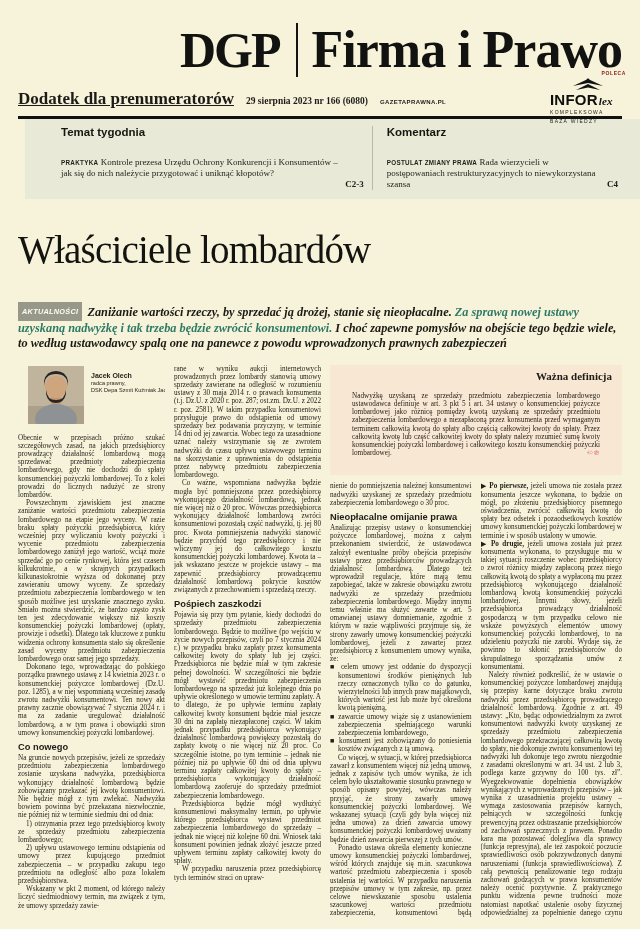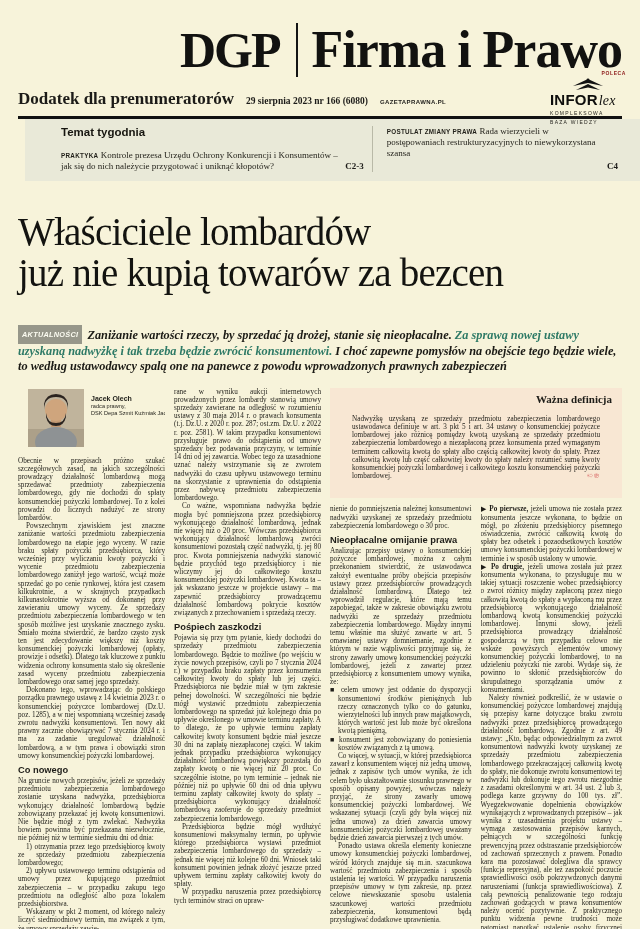--- a/index.html
+++ b/index.html
@@ -12,39 +12,39 @@
   }
   .page { position:relative; width:640px; height:929px; padding:0 18px; }
 
   
   .masthead { display:flex; align-items:center; height:60px; margin-top:20px;justify-content:flex-end; }
   .dgp { font-weight:bold; font-size:50px; line-height:0.9; letter-spacing:-2px; color:#121210; }
   .mast-div { width:2px; height:54px; background:#141414; margin:0 14px 0 16px; }
   .fip { font-weight:bold; font-size:52px; line-height:0.9; letter-spacing:-1px; color:#121210; }
 
   .subtitle-row { display:flex; align-items:baseline; gap:12px; margin-top:9px; }
-  .subtitle { font-weight:bold; font-size:17px; }
+  .subtitle { font-weight:bold; font-size:17px;text-decoration:underline; }
   .edition-date { font-weight:bold; font-size:9.5px; }
   .site { font-family:"Liberation Sans",sans-serif; font-weight:bold; font-size:6px; letter-spacing:0.4px; }
 
   .infor { position:absolute; top:50px; right:14px; width:76px; }
   .infor-poleca { text-align:right; font-family:"Liberation Sans",sans-serif; font-weight:bold; font-size:5px; letter-spacing:0.6px; color:#8d1a1a; margin-bottom:2px; }
   .infor-eagle { display:block; margin:0 auto 1px auto; }
   .infor-brand { font-family:"Liberation Sans",sans-serif; font-weight:bold; font-size:15px; letter-spacing:0.2px; color:#0e0e0c; line-height:1; }
-  .infor-lex { font-family:"Liberation Serif",serif; font-style:italic; font-weight:normal; font-size:14px; margin-left:1px; }
+  .infor-lex { font-family:"Liberation Serif",serif; font-style:italic; font-weight:bold; font-size:11px; margin-left:1px; }
   .infor-tag { font-family:"Liberation Sans",sans-serif; font-size:5px; letter-spacing:1.3px; color:#26251f; line-height:7px; margin-top:2px; }
 
   .toprule { height:3px; background:#121212; margin-top:7px; }
 
   
   .band { background:#e9e9d8; margin:0 -18px 0 7px; display:flex; padding:7px 14px 9px 36px; min-height:46px; }
   .band-col { position:relative; }
   .band-col.left { flex:1 1 55%; padding-right:26px; }
   .band-col.right { flex:1 1 45%; border-left:1px solid #b9b9a7; padding-left:14px; padding-right:20px; }
-  .band-title { font-family:"Liberation Sans",sans-serif; font-weight:bold; font-size:11.5px; margin-bottom:12px; color:#16150f; }
+  .band-title { font-family:"Liberation Sans",sans-serif; font-weight:bold; font-size:11.5px; margin-bottom:19px; color:#16150f; }
   .band-text { font-size:9px; line-height:11px; color:#201f18; }
   .band-kicker { font-family:"Liberation Sans",sans-serif; font-weight:bold; font-size:6.3px; letter-spacing:0.3px; }
   .band-page { position:absolute; right:8px; bottom:1px; font-weight:bold; font-size:9px; }
 
   
   .headline { margin-top:30px; font-weight:normal; font-size:39px; line-height:41px; letter-spacing:-0.8px; color:#131310; }
   .lede { margin-top:32px; font-weight:bold; font-size:12.3px; line-height:15.5px; color:#1b1a15;font-style:italic; }
   .badge { display:inline-block; background:#97978a; color:#fdfdf2; font-family:"Liberation Sans",sans-serif; font-weight:bold; font-size:7.3px; letter-spacing:0.3px; padding:2px 4px 1px; vertical-align:2px; margin-right:5px; }
   .lede-hl { color:#2e7a66; }
 
@@ -108,28 +108,28 @@
 
   <div class="toprule"></div>
 
   <div class="band">
     <div class="band-col left">
       <div class="band-title">Temat tygodnia</div>
       <p class="band-text"><span class="band-kicker">PRAKTYKA</span> <span>Kontrole prezesa Urzędu Ochrony Konkurencji i Konsumentów – jak się do nich należycie przygotować i uniknąć kłopotów?</span></p>
       <span class="band-page">C2-3</span>
     </div>
     <div class="band-col right">
+      <div class="band-title">Komentarz</div>
       <p class="band-text"><span class="band-kicker">POSTULAT ZMIANY PRAWA</span> <span>Rada wierzycieli w postępowaniach restrukturyzacyjnych to niewykorzystana szansa</span></p>
       <span class="band-page">C4</span>
     </div>
   </div>
 
   <h1 class="headline">
     <div>Właściciele lombardów</div>
-    <div>już nie kupią towarów za bezcen</div>
   </h1>
 
   <div class="lede">
     <span class="badge">AKTUALNOŚCI</span><span>Zaniżanie wartości rzeczy, by sprzedać ją drożej, stanie się nieopłacalne. </span><span class="lede-hl">Za sprawą nowej ustawy uzyskaną nadwyżkę i tak trzeba będzie zwrócić konsumentowi.</span><span> I choć zapewne pomysłów na obejście tego będzie wiele, to według ustawodawcy spalą one na panewce z powodu wprowadzonych prawnych zabezpieczeń</span>
   </div>
 
   <div class="article">
 
     <div class="acol">
       <div class="byline">
@@ -143,21 +143,21 @@
             <path d="M16 21 Q16 8 28 8 Q40 8 40 21 L40 15 Q38 5 28 5 Q18 5 16 15 Z" fill="#2b2420"></path>
             <path d="M18 24 Q19 34 28 34 Q37 34 38 24 L38 28 Q36 37 28 37 Q20 37 18 28 Z" fill="#2b2420"></path>
           </svg>
         </div>
         <div class="byline-info">
           <div class="byline-name">Jacek Olech</div>
           <div class="byline-role">radca prawny,</div>
           <div class="byline-firm">DSK Depa Szmit Kuźmiak Jackowski sp. k.</div>
         </div>
       </div>
-      <p class="p">Obecnie w przepisach próżno szukać szczegółowych zasad, na jakich szczególności prowadzący działalność lombardową mogą sprzedawać przedmioty zabezpieczenia lombardowego, gdy nie dochodzi do spłaty konsumenckiej pożyczki lombardowej. To z kolei prowadzi do licznych nadużyć ze strony lombardów.</p>
+      <p class="p">Obecnie w przepisach próżno szukać szczegółowych zasad, na jakich przedsiębiorcy prowadzący działalność lombardową mogą sprzedawać przedmioty zabezpieczenia lombardowego, gdy nie dochodzi do spłaty konsumenckiej pożyczki lombardowej. To z kolei prowadzi do licznych nadużyć ze strony lombardów.</p>
       <p class="p ind">Powszechnym zjawiskiem jest znaczne zaniżanie wartości przedmiotu zabezpieczenia lombardowego na etapie jego wyceny. W razie braku spłaty pożyczki przedsiębiorca, który wcześniej przy wyliczaniu kwoty pożyczki i wycenie przedmiotu zabezpieczenia lombardowego zaniżył jego wartość, wciąż może sprzedać go po cenie rynkowej, która jest czasem kilkukrotnie, a w skrajnych przypadkach kilkunastokrotnie wyższa od dokonanej przy zawieraniu umowy wyceny. Ze sprzedaży przedmiotu zabezpieczenia lombardowego w ten sposób możliwe jest uzyskanie znacznego zysku. Śmiało można stwierdzić, że bardzo często zysk ten jest zdecydowanie większy niż koszty konsumenckiej pożyczki lombardowej (opłaty, prowizje i odsetki). Dlatego tak kluczowe z punktu widzenia ochrony konsumenta stało się określenie zasad wyceny przedmiotu zabezpieczenia lombardowego oraz samej jego sprzedaży.</p>
       <p class="p ind">Dokonano tego, wprowadzając do polskiego porządku prawnego ustawę z 14 kwietnia 2023 r. o konsumenckiej pożyczce lombardowej (Dz.U. poz. 1285), a w niej wspomnianą wcześniej zasadę zwrotu nadwyżki konsumentowi. Ten nowy akt prawny zacznie obowiązywać 7 stycznia 2024 r. i ma za zadanie uregulować działalność lombardową, a w tym prawa i obowiązki stron umowy konsumenckiej pożyczki lombardowej.</p>
       <h3 class="subhead">Co nowego</h3>
       <p class="p">Na gruncie nowych przepisów, jeżeli ze sprzedaży przedmiotu zabezpieczenia lombardowego zostanie uzyskana nadwyżka, przedsiębiorca wykonujący działalność lombardową będzie zobowiązany przekazać jej kwotę konsumentowi. Nie będzie mógł z tym zwlekać. Nadwyżka bowiem powinna być przekazana niezwłocznie, nie później niż w terminie siedmiu dni od dnia:</p>
       <p class="p ind">1) otrzymania przez tego przedsiębiorcę kwoty ze sprzedaży przedmiotu zabezpieczenia lombardowego;</p>
       <p class="p ind">2) upływu ustawowego terminu odstąpienia od umowy przez kupującego przedmiot zabezpieczenia – w przypadku zakupu tego przedmiotu na odległość albo poza lokalem przedsiębiorstwa.</p>
       <p class="p ind">Wskazany w pkt 2 moment, od którego należy liczyć siedmiodniowy termin, ma związek z tym, że umowy sprzedaży zawie-</p>
     </div>
 
     <div class="acol">
@@ -174,20 +174,21 @@
         <div class="defbox-title">Ważna definicja</div>
         <p class="defbox-body"><span>Nadwyżkę uzyskaną ze sprzedaży przedmiotu zabezpieczenia lombardowego ustawodawca definiuje w art. 3 pkt 5 i art. 34 ustawy o konsumenckiej pożyczce lombardowej jako różnicę pomiędzy kwotą uzyskaną ze sprzedaży przedmiotu zabezpieczenia lombardowego a niezapłaconą przez konsumenta przed wymaganym terminem całkowitą kwotą do spłaty albo częścią całkowitej kwoty do spłaty. Przez całkowitą kwotę lub część całkowitej kwoty do spłaty należy rozumieć sumę kwoty konsumenckiej pożyczki lombardowej i całkowitego kosztu konsumenckiej pożyczki lombardowej.</span> <span class="marks">©℗</span></p>
       </div>
       <div class="c34">
 
         <div class="acol">
           <p class="p">nienie do pomniejszenia należnej konsumentowi nadwyżki uzyskanej ze sprzedaży przedmiotu zabezpieczenia lombardowego o 30 proc.</p>
           <h3 class="subhead">Nieopłacalne omijanie prawa</h3>
           <p class="p">Analizując przepisy ustawy o konsumenckiej pożyczce lombardowej, można z całym przekonaniem stwierdzić, że ustawodawca założył ewentualne próby obejścia przepisów ustawy przez przedsiębiorców prowadzących działalność lombardową. Dlatego też wprowadził regulacje, które mają temu zapobiegać, także w zakresie obowiązku zwrotu nadwyżki ze sprzedaży przedmiotu zabezpieczenia lombardowego. Między innymi temu właśnie ma służyć zawarte w art. 5 omawianej ustawy domniemanie, zgodnie z którym w razie wątpliwości przyjmuje się, że strony zawarły umowę konsumenckiej pożyczki lombardowej, jeżeli z zawartej przez przedsiębiorcę z konsumentem umowy wynika, że:</p>
           <p class="bullet">■ celem umowy jest oddanie do dyspozycji konsumentowi środków pieniężnych lub rzeczy oznaczonych tylko co do gatunku, wierzytelności lub innych praw majątkowych, których wartość jest lub może być określona kwotą pieniężną,</p>
+          <p class="bullet">■ zawarcie umowy wiąże się z ustanowieniem zabezpieczenia spełniającego warunki zabezpieczenia lombardowego,</p>
           <p class="bullet">■ konsument jest zobowiązany do poniesienia kosztów związanych z tą umową.</p>
           <p class="p ind">Co więcej, w sytuacji, w której przedsiębiorca zawarł z konsumentem więcej niż jedną umowę, jednak z zapisów tych umów wynika, że ich celem było ukształtowanie stosunku prawnego w sposób opisany powyżej, wówczas należy przyjąć, że strony zawarły umowę konsumenckiej pożyczki lombardowej. We wskazanej sytuacji (czyli gdy była więcej niż jedna umowa) za dzień zawarcia umowy konsumenckiej pożyczki lombardowej uważany będzie dzień zawarcia pierwszej z tych umów.</p>
           <p class="p ind">Ponadto ustawa określa elementy konieczne umowy konsumenckiej pożyczki lombardowej, wśród których znajduje się m.in. szacunkowa wartość przedmiotu zabezpieczenia i sposób ustalenia tej wartości. W przypadku naruszenia przepisów umowy w tym zakresie, np. przez celowe niewskazanie sposobu ustalenia szacunkowej wartości przedmiotu zabezpieczenia, konsumentowi będą przysługiwać dodatkowe uprawnienia.</p>
         </div>
 
         <div class="acol">
           <p class="p"><span class="blabel">▶ Po pierwsze,</span><span> jeżeli umowa nie została przez konsumenta jeszcze wykonana, to będzie on mógł, po złożeniu przedsiębiorcy pisemnego oświadczenia, zwrócić całkowitą kwotę do spłaty bez odsetek i pozaodsetkowych kosztów umowy konsumenckiej pożyczki lombardowej w terminie i w sposób ustalony w umowie.</span></p>
           <p class="p"><span class="blabel">▶ Po drugie,</span><span> jeżeli umowa została już przez konsumenta wykonana, to przysługuje mu w takiej sytuacji roszczenie wobec przedsiębiorcy o zwrot różnicy między zapłaconą przez niego całkowitą kwotą do spłaty a wypłaconą mu przez przedsiębiorcę wykonującego działalność lombardową kwotą konsumenckiej pożyczki lombardowej. Innymi słowy, jeżeli przedsiębiorca prowadzący działalność gospodarczą w tym przypadku celowo nie wskaże powyższych elementów umowy konsumenckiej pożyczki lombardowej, to na udzieleniu pożyczki nie zarobi. Wydaje się, że powinno to skłonić przedsiębiorców do skrupulatnego sporządzania umów z konsumentami.</span></p>
           <p class="p ind"><span>Należy również podkreślić, że w ustawie o konsumenckiej pożyczce lombardowej znajdują się przepisy karne dotyczące braku zwrotu nadwyżki przez przedsiębiorcę prowadzącego działalność lombardową. Zgodnie z art. 49 ustawy: „Kto, będąc odpowiedzialnym za zwrot konsumentowi nadwyżki kwoty uzyskanej ze sprzedaży przedmiotu zabezpieczenia lombardowego przekraczającej całkowitą kwotę do spłaty, nie dokonuje zwrotu konsumentowi tej nadwyżki lub dokonuje tego zwrotu niezgodnie z zasadami określonymi w art. 34 ust. 2 lub 3, podlega karze grzywny do 100 tys. zł”. Wyegzekwowanie dopełnienia obowiązków wynikających z wprowadzanych przepisów – jak wynika z uzasadnienia projektu ustawy – wymaga zastosowania przepisów karnych, pełniących w szczególności funkcję prewencyjną przez odstraszanie przedsiębiorców od zachowań sprzecznych z prawem. Ponadto kara ma pozostawać dolegliwa dla sprawcy (funkcja represyjna), ale też zaspokoić poczucie sprawiedliwości osób pokrzywdzonych danymi naruszeniami (funkcja sprawiedliwościowa). Z całą pewnością penalizowanie tego rodzaju zachowań godzących w prawa konsumentów należy ocenić pozytywnie. Z praktycznego punktu widzenia pewne trudności może natomiast napotkać ustalenie osoby fizycznej odpowiedzialnej za popełnienie danego czynu zabronionego.</span> <span class="marks">©℗</span></p>
         </div>

